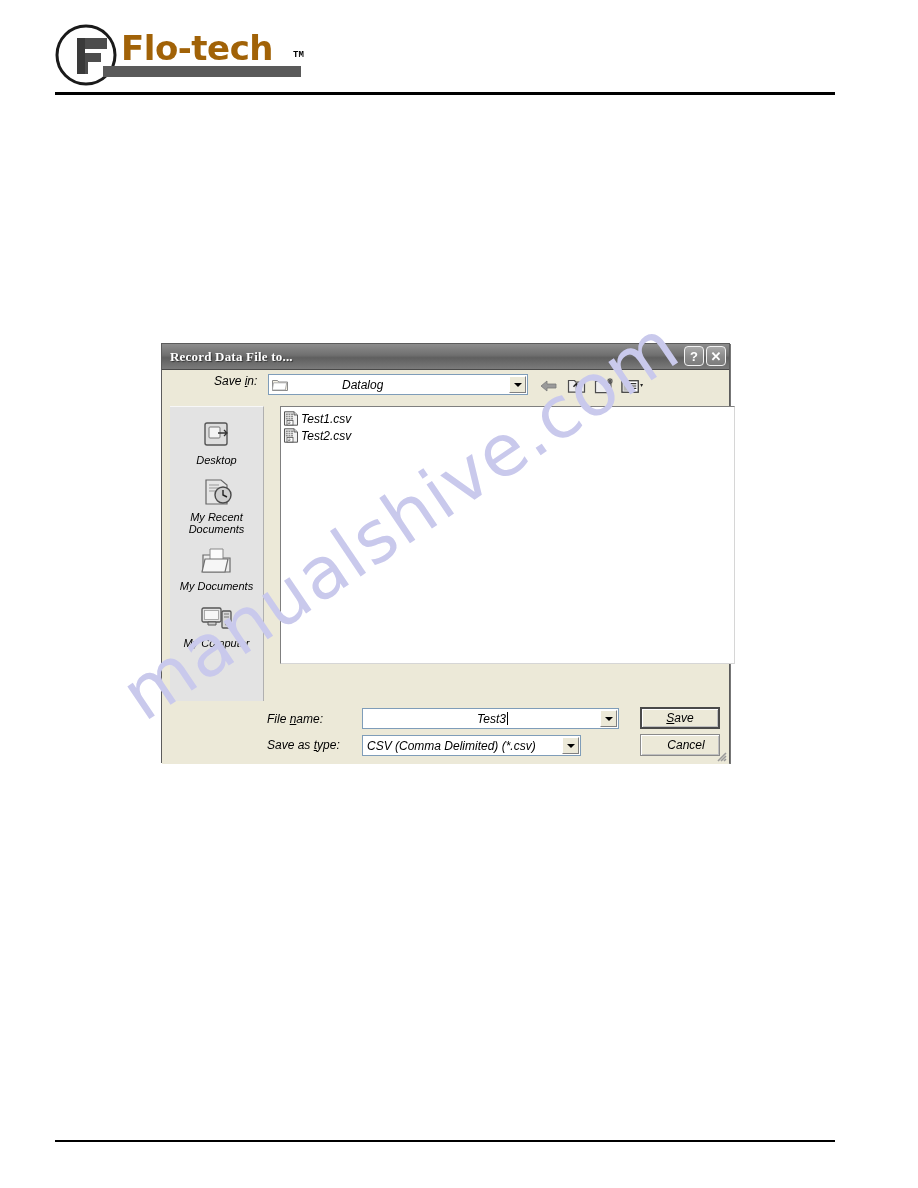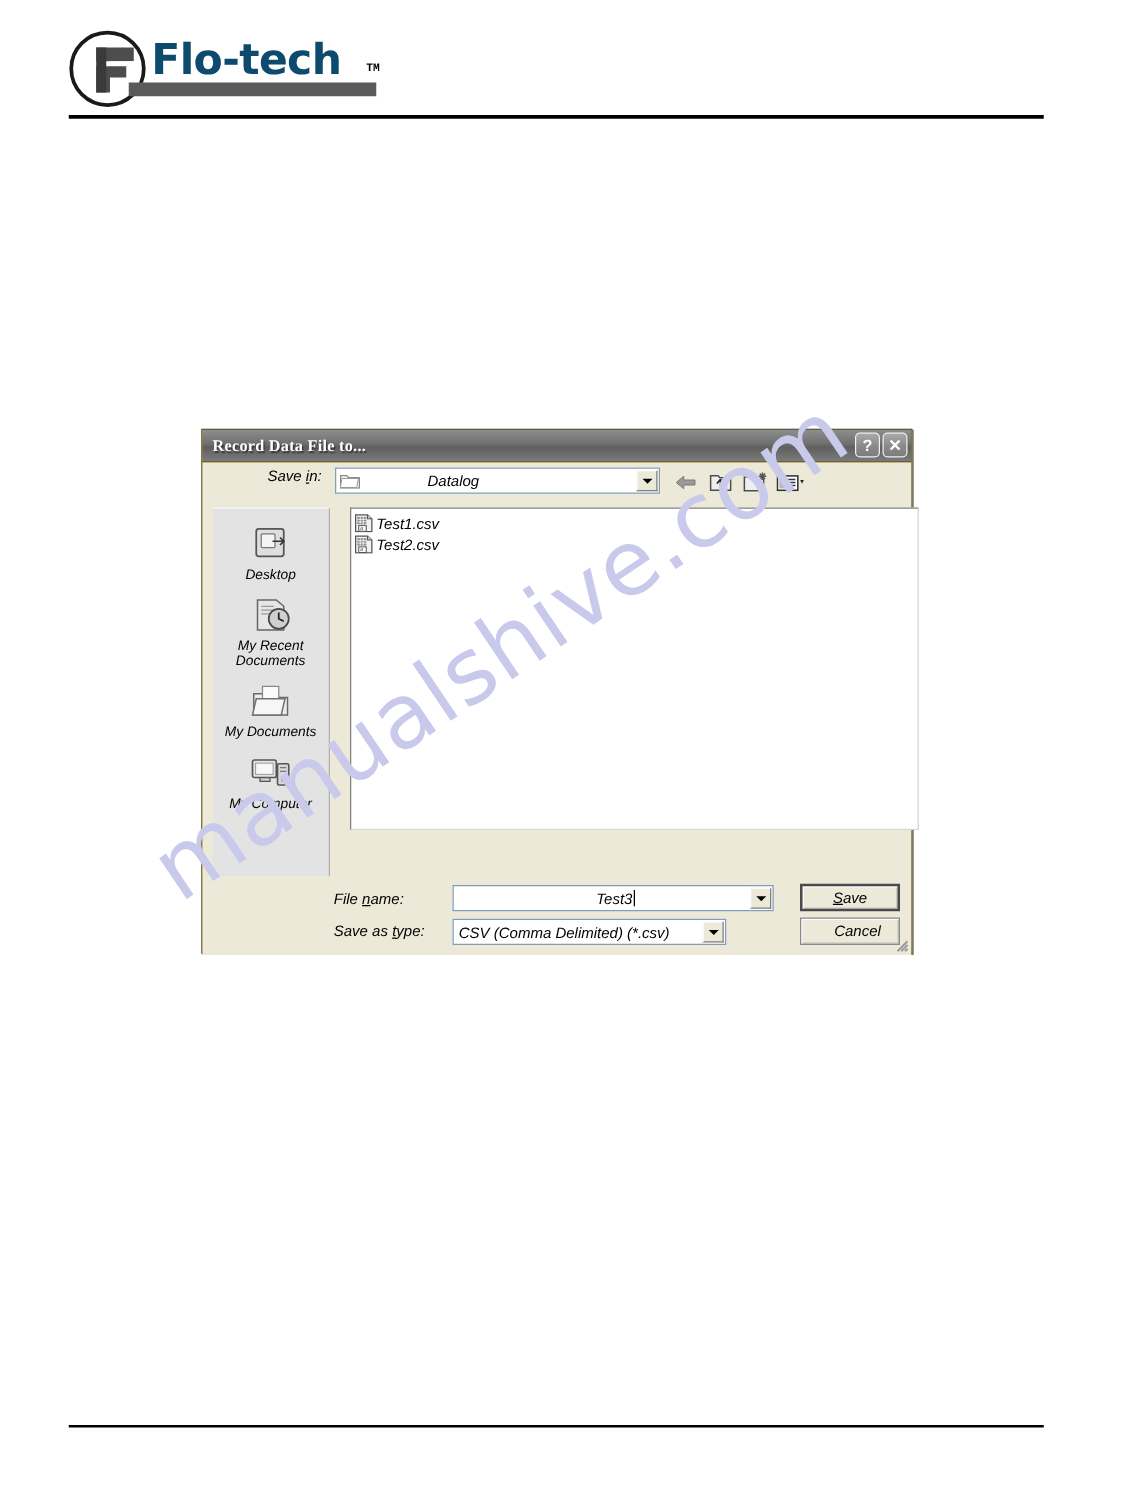--- a/index.html
+++ b/index.html
@@ -32,21 +32,21 @@
     left: 0; top: 0;
     width: 62px; height: 62px;
   }
   .logo-text {
     position: absolute;
     left: 66px; top: 6px;
     font-family: "DejaVu Sans", sans-serif;
     font-weight: bold;
     font-size: 34px;
     letter-spacing: -0.5px;
-    color: #0c4a6e;
+    color: #a16207;
     line-height: 36px;
     white-space: nowrap;
   }
   .logo-tm {
     position: absolute;
     left: 238px; top: 26px;
     font-family: Liberation Mono, monospace;
     font-size: 9px;
     font-weight: bold;
     color: #000;

